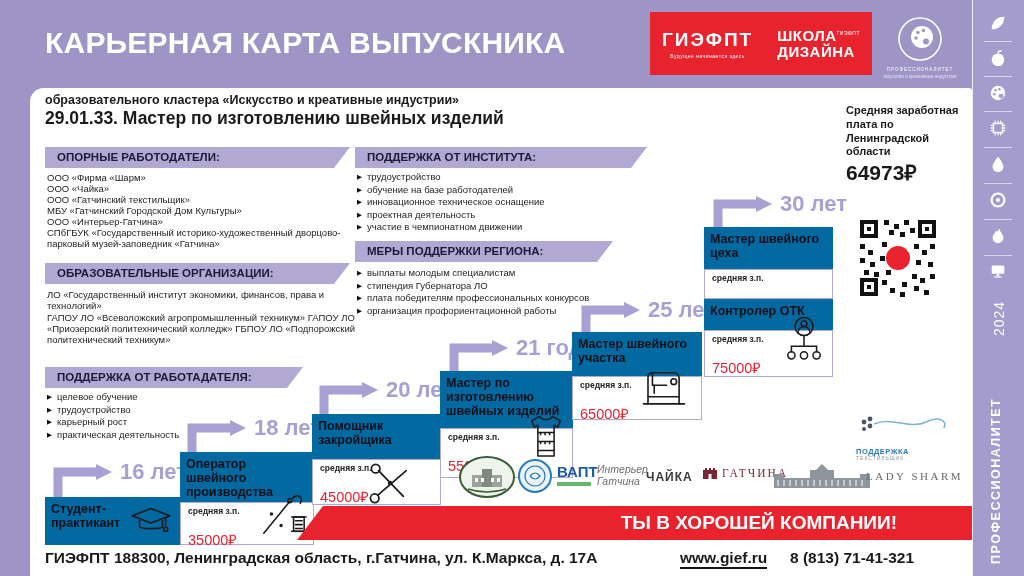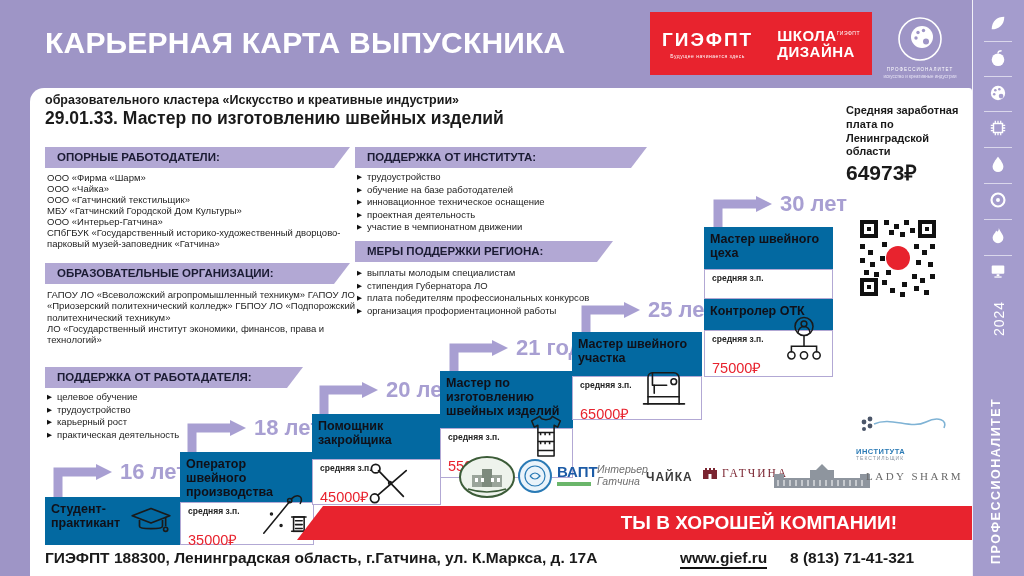--- a/index.html
+++ b/index.html
@@ -156,22 +156,22 @@
     <div>ООО «Фирма «Шарм»</div>
     <div>ООО «Чайка»</div>
     <div>ООО «Гатчинский текстильщик»</div>
     <div>МБУ «Гатчинский Городской Дом Культуры»</div>
     <div>ООО «Интерьер-Гатчина»</div>
     <div>СПбГБУК «Государственный историко-художественный дворцово-парковый музей-заповедник «Гатчина»</div>
   </div>
 
   <div class="shdr" style="left:45px;top:263px;width:305px">ОБРАЗОВАТЕЛЬНЫЕ ОРГАНИЗАЦИИ:</div>
   <div class="plist" style="left:47px;top:289px;width:310px;line-height:11.3px">
+    <div>ЛО «Государственный институт экономики, финансов, права и технологий»</div>
     <div>ГАПОУ ЛО «Всеволожский агропромышленный техникум» ГАПОУ ЛО «Приозерский политехнический колледж» ГБПОУ ЛО «Подпорожский политехнический техникум»</div>
-    <div>ЛО «Государственный институт экономики, финансов, права и технологий»</div>
   </div>
 
   <div class="shdr" style="left:45px;top:367px;width:258px">ПОДДЕРЖКА ОТ РАБОТАДАТЕЛЯ:</div>
   <div class="abs" style="left:47px;top:392px;width:240px">
     <div class="brow">
         <span class="tri">▶</span>
         <span class="btxt">целевое обучение</span>
       </div>
     <div class="brow">
         <span class="tri">▶</span>
@@ -463,21 +463,21 @@
     <svg width="100" height="30" viewBox="0 0 100 30">
       <g fill="#4a5568">
           <circle cx="8" cy="8" r="2.4"></circle>
           <circle cx="14" cy="5" r="2.4"></circle>
           <circle cx="14" cy="12" r="2.4"></circle>
           <circle cx="8" cy="15" r="2"></circle>
         </g>
       <path d="M18 10 C35 2 55 16 70 8 C82 2 92 6 88 14" fill="none" stroke="#7fb3d5" stroke-width="1.6"></path>
     </svg>
     <div class="textile">
-      <div class="t1">ИНСТИТУТА</div>
+      <div class="t1">ПОДДЕРЖКА</div>
       <div class="t2">ТЕКСТИЛЬЩИК</div>
     </div>
   </div>
 
   <div class="banner">ТЫ В ХОРОШЕЙ КОМПАНИИ!</div>
   <div class="addr">ГИЭФПТ 188300, Ленинградская область, г.Гатчина, ул. К.Маркса, д. 17А</div>
   <div class="site">www.gief.ru</div>
   <div class="phone">8 (813) 71-41-321</div>
 
 </div>

